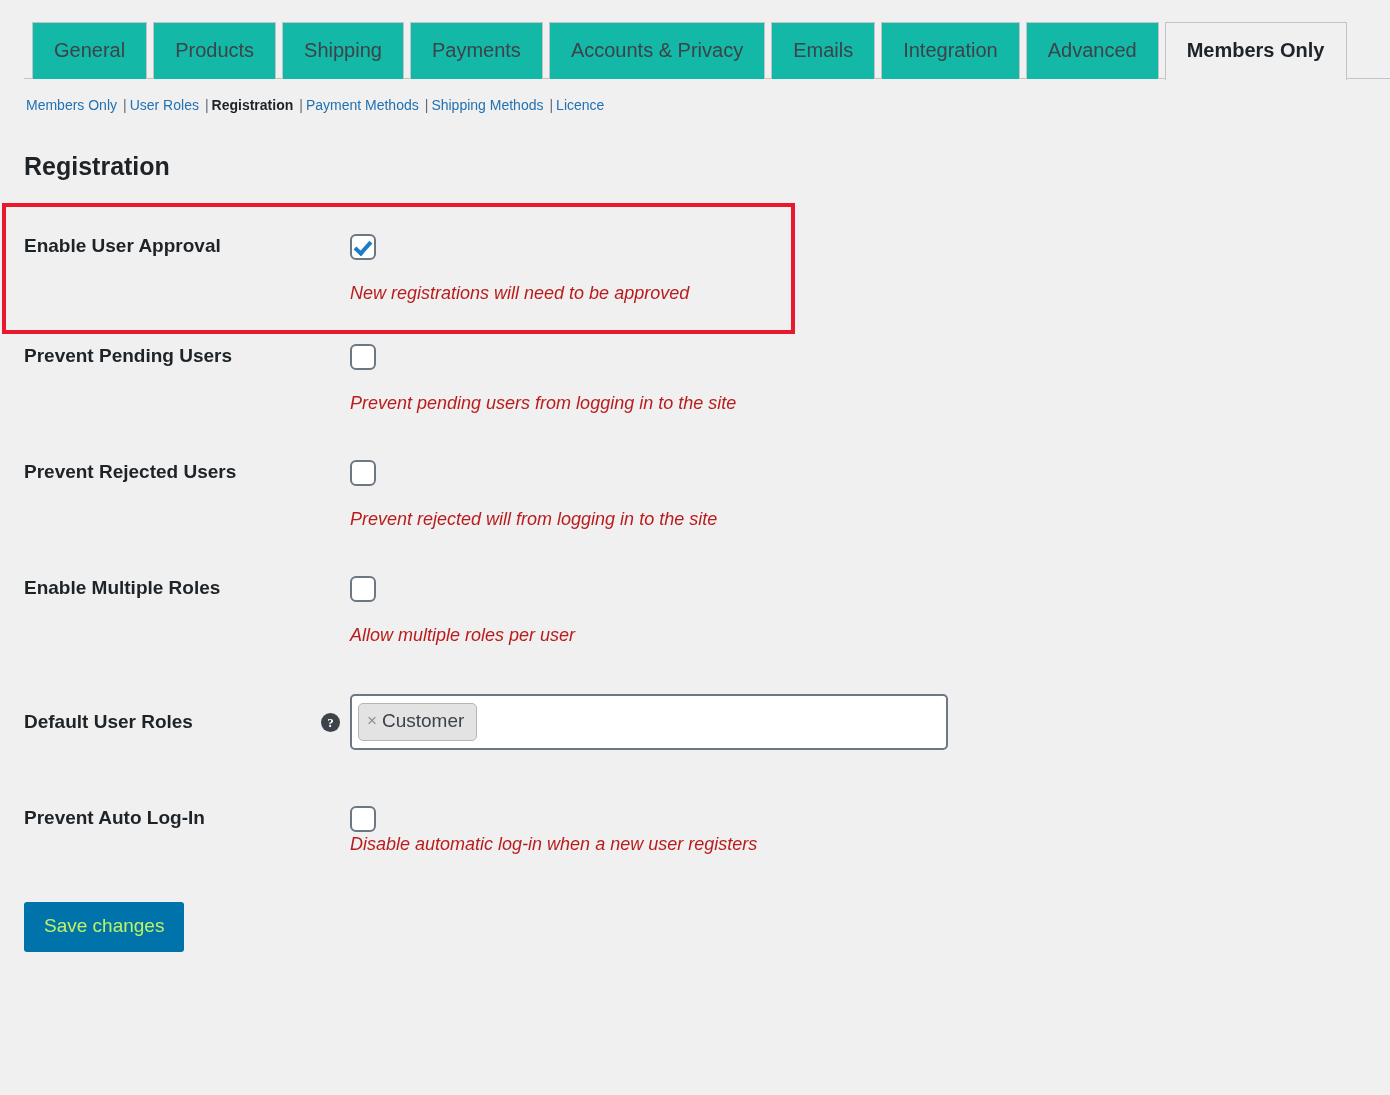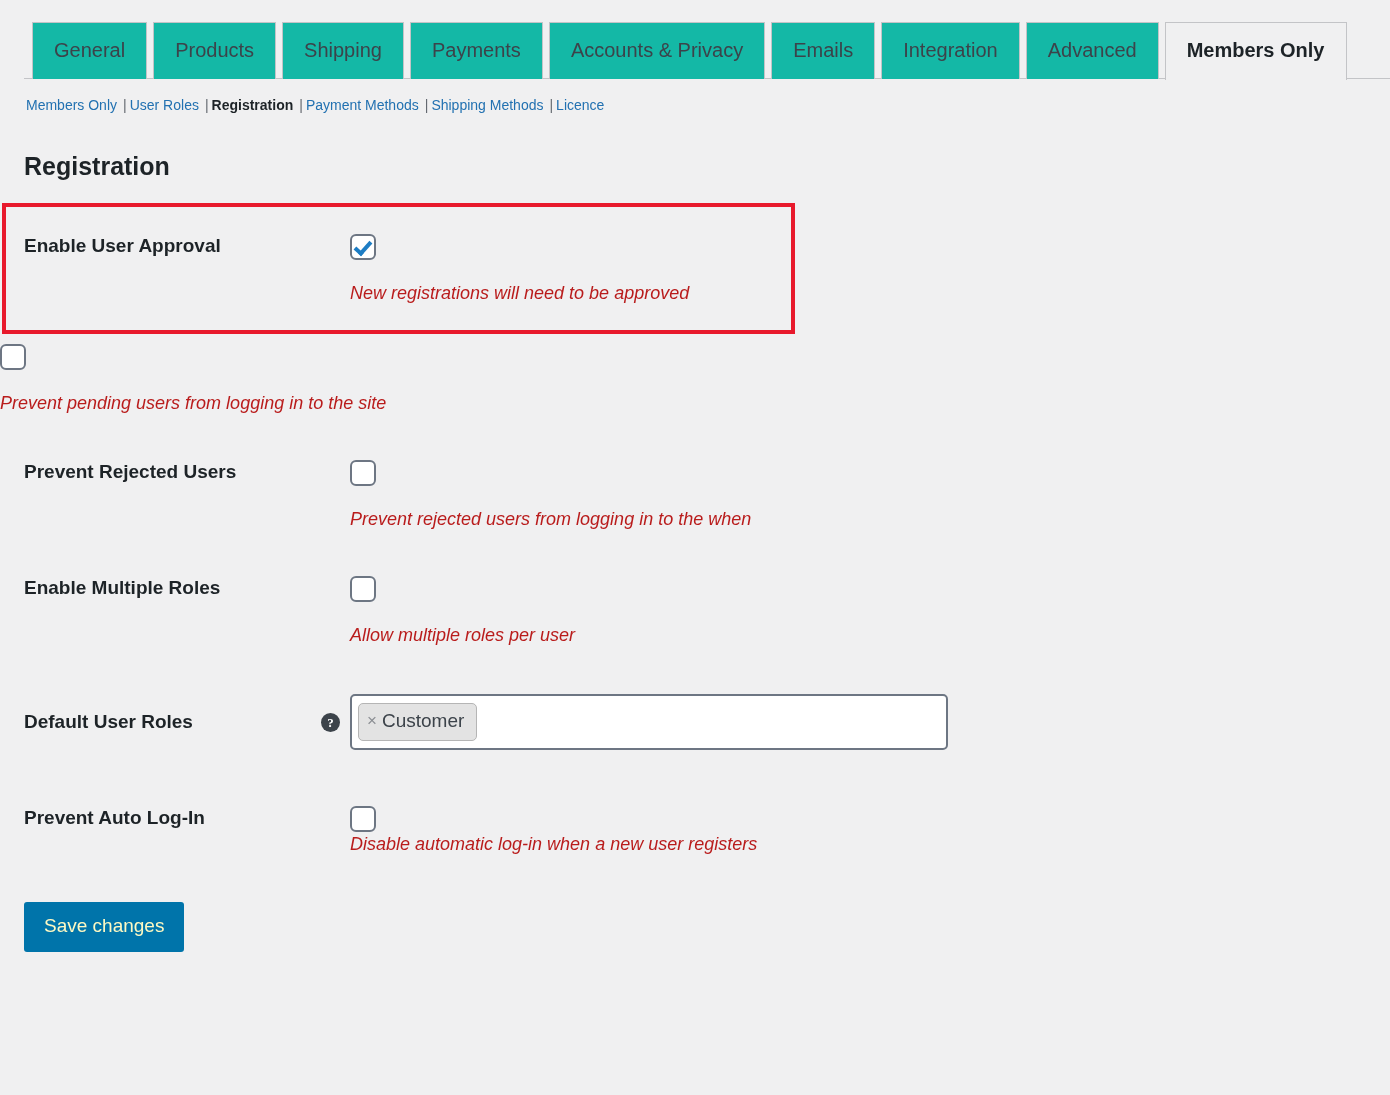--- a/index.html
+++ b/index.html
@@ -209,21 +209,21 @@
     color: #8c8f94;
     font-size: 17px;
     margin-right: 5px;
     cursor: pointer;
   }
 
   
   .save-btn {
     margin: 0 0 0 24px;
     background: #0074aa;
-    color: #fef9c3;
+    color: #bef264;
     border: none;
     border-radius: 3px;
     padding: 13px 20px 15px 20px;
     font-size: 19px;
     line-height: 22px;
     font-family: "Liberation Sans", sans-serif;
     cursor: pointer;
   }
 </style>
 </head>
@@ -273,33 +273,36 @@
     <div class="row-label">
       <span>Enable User Approval</span>
     </div>
     <div class="row-field">
       <div class="cbx checked"></div>
       <div class="desc" style="margin-top:21px;">New registrations will need to be approved</div>
     </div>
   </div>
 
   <div class="row" style="padding-top:39px;">
+    <div class="row-label">
+      <span>Prevent Pending Users</span>
+    </div>
     <div class="row-field">
       <div class="cbx"></div>
       <div class="desc" style="margin-top:21px;">Prevent pending users from logging in to the site</div>
     </div>
   </div>
 
   <div class="row" style="padding-top:45px;">
     <div class="row-label">
       <span>Prevent Rejected Users</span>
     </div>
     <div class="row-field">
       <div class="cbx"></div>
-      <div class="desc" style="margin-top:21px;">Prevent rejected users from logging in to the when</div>
+      <div class="desc" style="margin-top:21px;">Prevent rejected will from logging in to the site</div>
     </div>
   </div>
 
   <div class="row" style="padding-top:45px;">
     <div class="row-label">
       <span>Enable Multiple Roles</span>
     </div>
     <div class="row-field">
       <div class="cbx"></div>
       <div class="desc" style="margin-top:21px;">Allow multiple roles per user</div>

